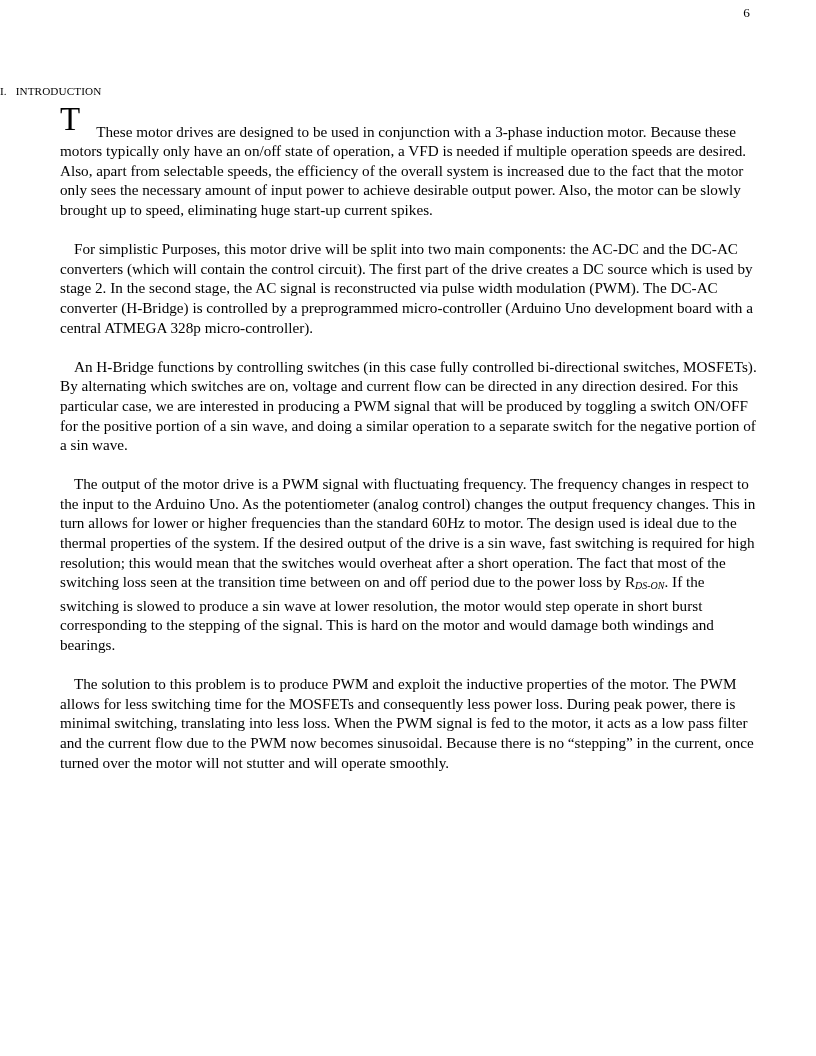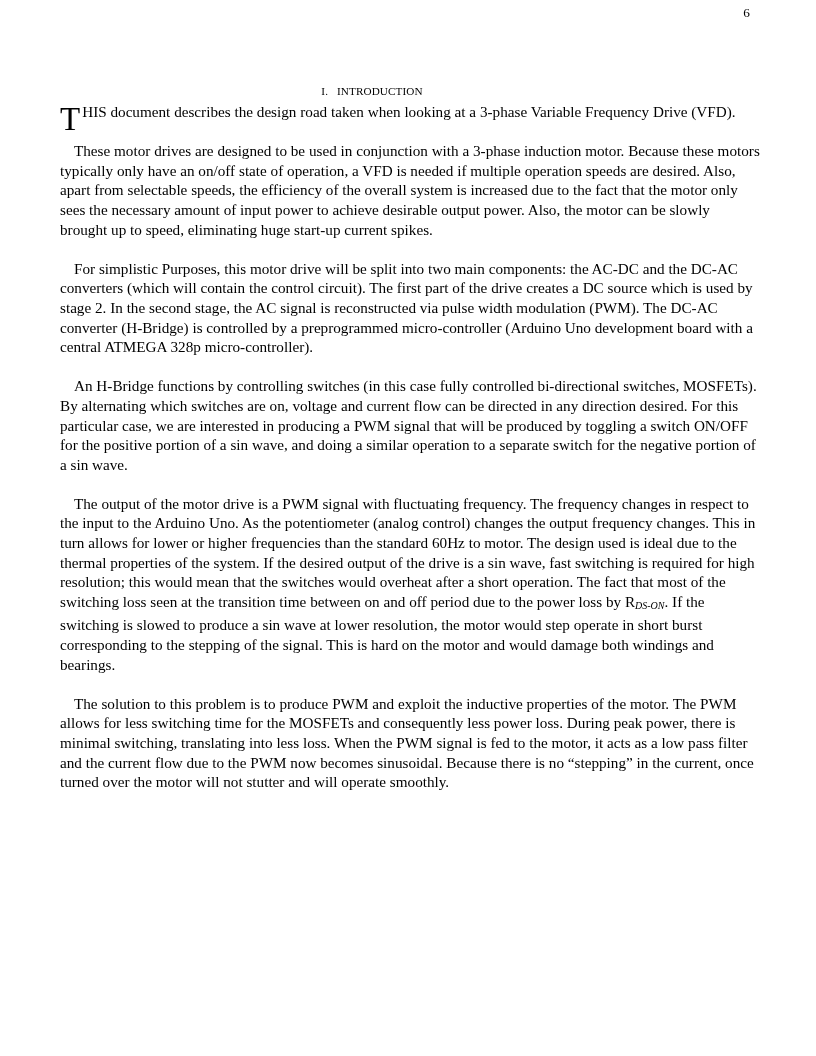--- a/index.html
+++ b/index.html
@@ -1,40 +1,40 @@
 <!DOCTYPE html>
 <html><head>
 <meta charset="utf-8">
 <style>
   html, body { margin: 0; padding: 0; background: #ffffff; }
   body { width: 816px; height: 1056px; position: relative; overflow: hidden;
          font-family: "Liberation Serif", "DejaVu Serif", serif; color: #000; }
   .page-number { position: absolute; top: 3px; right: 66px; font-size: 13.3px; top: 5px; }
-  .section-heading { position: absolute; top: 85px; left: 0; width: 744px; text-align: center;
+  .section-heading { position: absolute; top: 85px; left: 0; width: 744px; text-align: left;
                      font-size: 11.2px; letter-spacing: 0.1px; }
   .section-heading .num { margin-right: 6px; }
   .body { position: absolute; left: 60px; top: 102px; width: 700px; font-size: 15.2px; line-height: 19.6px; }
   .para { margin: 0 0 19.6px 0; text-indent: 14px; text-align: left; }
   .para.first { text-indent: 0; position: relative; padding-left: 0; }
   .dropcap { float: left; font-size: 33px; line-height: 30px; margin: 2px 2px 0 0; height: 30px; }
   sub.rds { font-size: 10px; vertical-align: -2px; font-style: italic; }
 </style>
 </head>
 <body>
 
 <div class="page-number">6</div>
 
 <div class="section-heading">
   <span class="num">I.</span>
   <span>INTRODUCTION</span>
 </div>
 
 <div class="body">
   <p class="para first">
-    <span class="dropcap">T</span><span>HIS document describes the design road taken when looking at a 3-phase Variable Frequency Drive (VFD).</span>
+    <span class="dropcap">T</span>
   </p>
   <p class="para">These motor drives are designed to be used in conjunction with a 3-phase induction motor. Because these motors typically only have an on/off state of operation, a VFD is needed if multiple operation speeds are desired. Also, apart from selectable speeds, the efficiency of the overall system is increased due to the fact that the motor only sees the necessary amount of input power to achieve desirable output power. Also, the motor can be slowly brought up to speed, eliminating huge start-up current spikes.</p>
   <p class="para">For simplistic Purposes, this motor drive will be split into two main components: the AC-DC and the DC-AC converters (which will contain the control circuit). The first part of the drive creates a DC source which is used by stage 2. In the second stage, the AC signal is reconstructed via pulse width modulation (PWM). The DC-AC converter (H-Bridge) is controlled by a preprogrammed micro-controller (Arduino Uno development board with a central ATMEGA 328p micro-controller).</p>
   <p class="para">An H-Bridge functions by controlling switches (in this case fully controlled bi-directional switches, MOSFETs). By alternating which switches are on, voltage and current flow can be directed in any direction desired. For this particular case, we are interested in producing a PWM signal that will be produced by toggling a switch ON/OFF for the positive portion of a sin wave, and doing a similar operation to a separate switch for the negative portion of a sin wave.</p>
   <p class="para">
     <span>The output of the motor drive is a PWM signal with fluctuating frequency. The frequency changes in respect to the input to the Arduino Uno. As the potentiometer (analog control) changes the output frequency changes. This in turn allows for lower or higher frequencies than the standard 60Hz to motor. The design used is ideal due to the thermal properties of the system. If the desired output of the drive is a sin wave, fast switching is required for high resolution; this would mean that the switches would overheat after a short operation. The fact that most of the switching loss seen at the transition time between on and off period due to the power loss by </span><span><span>R</span><sub class="rds">DS-ON</sub></span><span>. If the switching is slowed to produce a sin wave at lower resolution, the motor would step operate in short burst corresponding to the stepping of the signal. This is hard on the motor and would damage both windings and bearings.</span>
   </p>
   <p class="para">The solution to this problem is to produce PWM and exploit the inductive properties of the motor. The PWM allows for less switching time for the MOSFETs and consequently less power loss. During peak power, there is minimal switching, translating into less loss. When the PWM signal is fed to the motor, it acts as a low pass filter and the current flow due to the PWM now becomes sinusoidal. Because there is no “stepping” in the current, once turned over the motor will not stutter and will operate smoothly.</p>
 </div>
 

